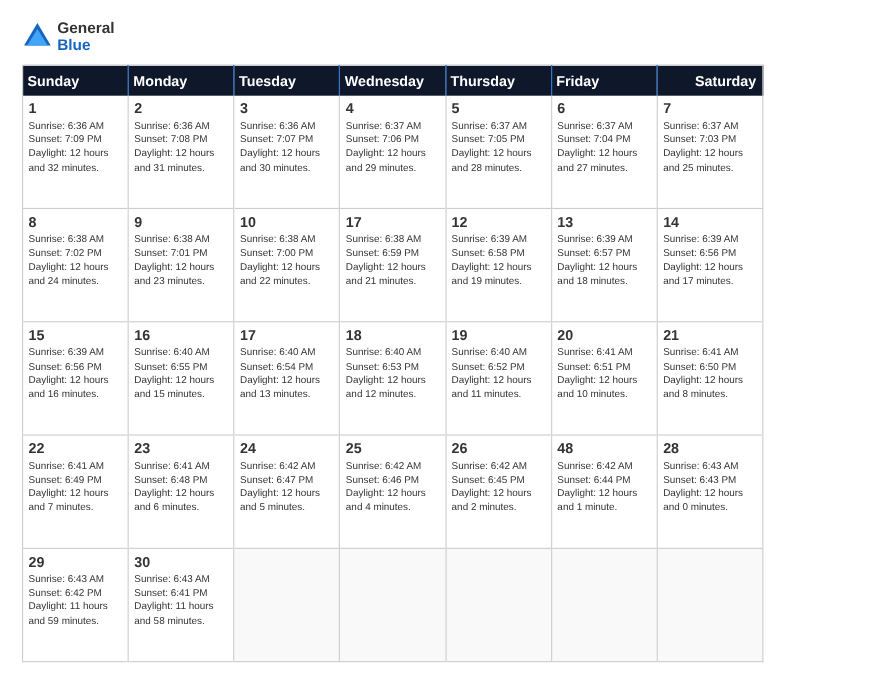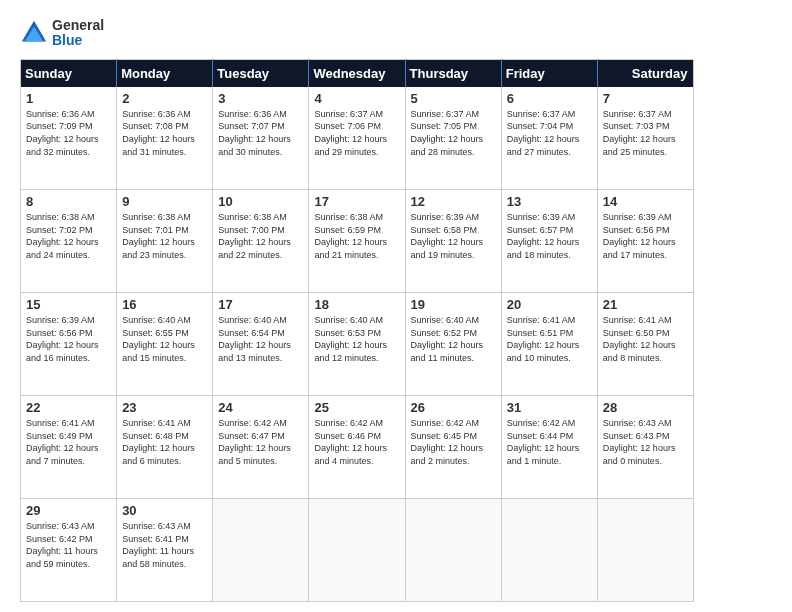--- a/index.html
+++ b/index.html
@@ -252,21 +252,21 @@
           </td>
           <td>
             <span class="day-number">25</span>
             <div class="day-info">Sunrise: 6:42 AM<br>Sunset: 6:46 PM<br>Daylight: 12 hours and 4 minutes.</div>
           </td>
           <td>
             <span class="day-number">26</span>
             <div class="day-info">Sunrise: 6:42 AM<br>Sunset: 6:45 PM<br>Daylight: 12 hours and 2 minutes.</div>
           </td>
           <td>
-            <span class="day-number">31</span>
+            <span class="day-number">48</span>
             <div class="day-info">Sunrise: 6:42 AM<br>Sunset: 6:44 PM<br>Daylight: 12 hours and 1 minute.</div>
           </td>
           <td>
             <span class="day-number">28</span>
             <div class="day-info">Sunrise: 6:43 AM<br>Sunset: 6:43 PM<br>Daylight: 12 hours and 0 minutes.</div>
           </td>
         </tr>
         <tr>
           <td>
             <span class="day-number">29</span>

